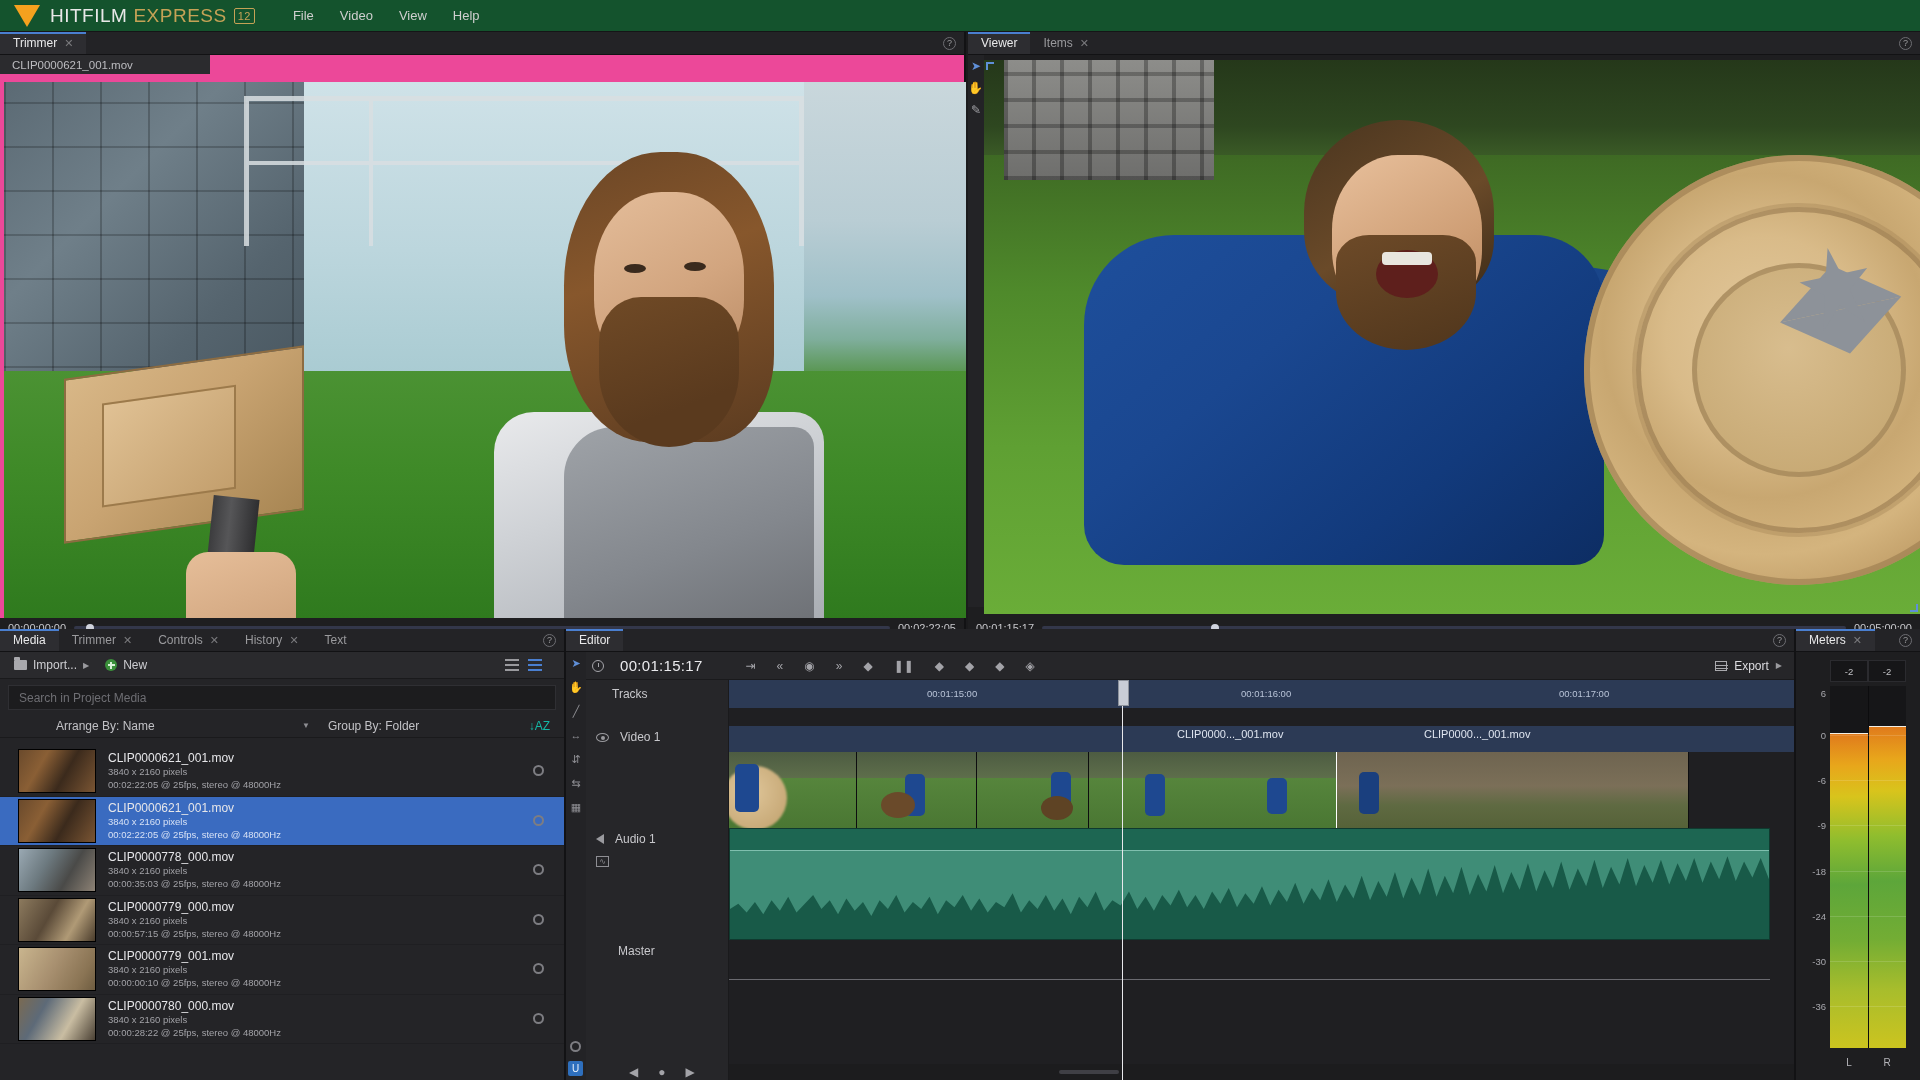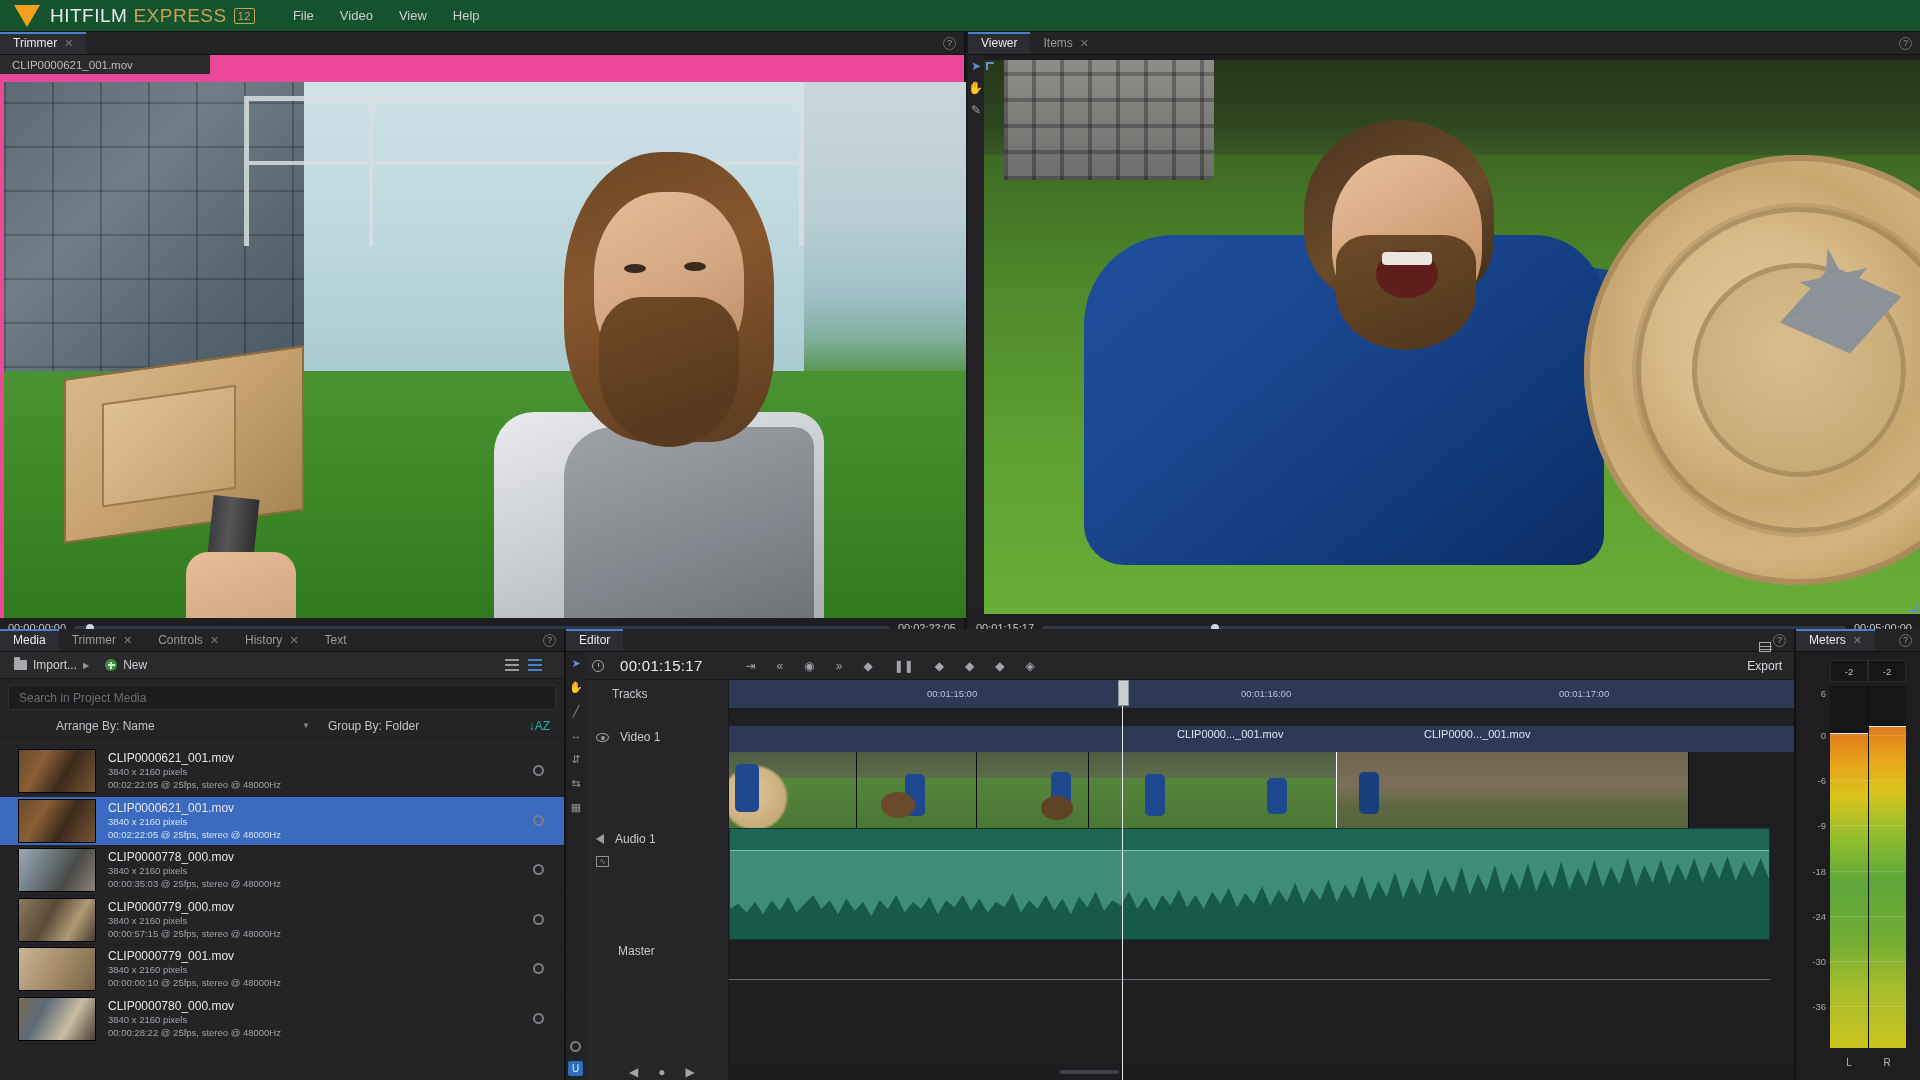--- a/index.html
+++ b/index.html
@@ -316,21 +316,21 @@
   .ed-topbar {
     position:absolute; left:20px; top:23px; right:0; height:28px; background:#262629;
     display:flex; align-items:center; border-bottom:1px solid #1a1a1c;
   }
   .ed-tc { font-size:15px; color:#eaeaed; margin-left:16px; letter-spacing:.3px; }
   .clock-ic { width:12px;height:12px;border:1.5px solid #a5a5aa;border-radius:50%; margin-left:6px; position:relative;}
   .clock-ic::after{content:"";position:absolute;left:4.5px;top:2px;width:1.5px;height:4.5px;background:#a5a5aa;}
   .ed-tools2 { display:flex; align-items:center; gap:11px; margin-left:38px; }
   .ed-export {
     margin-left:auto; margin-right:12px; display:flex; align-items:center; gap:7px;
-    font-size:12px; color:#dcdce0;flex-direction:column;
+    font-size:12px; color:#dcdce0;
   }
   .film-ic { width:12px;height:10px;border:1px solid #a9a9ad; position:relative; }
   .film-ic::before{content:"";position:absolute;left:0;top:3px;width:12px;height:1px;background:#a9a9ad;}
   .film-ic::after{content:"";position:absolute;left:0;top:6px;width:12px;height:1px;background:#a9a9ad;}
 
   .ed-trackhead { position:absolute; left:20px; top:51px; width:143px; bottom:0; background:#262629;
                   border-right:1px solid #1a1a1c;}
   .th-title { height:28px; display:flex; align-items:center; padding-left:26px; font-size:12px; color:#c8c8cc; }
   .th-video { position:absolute; top:46px; left:0; right:0; height:102px; }
   .th-audio { position:absolute; top:148px; left:0; right:0; height:112px; }

